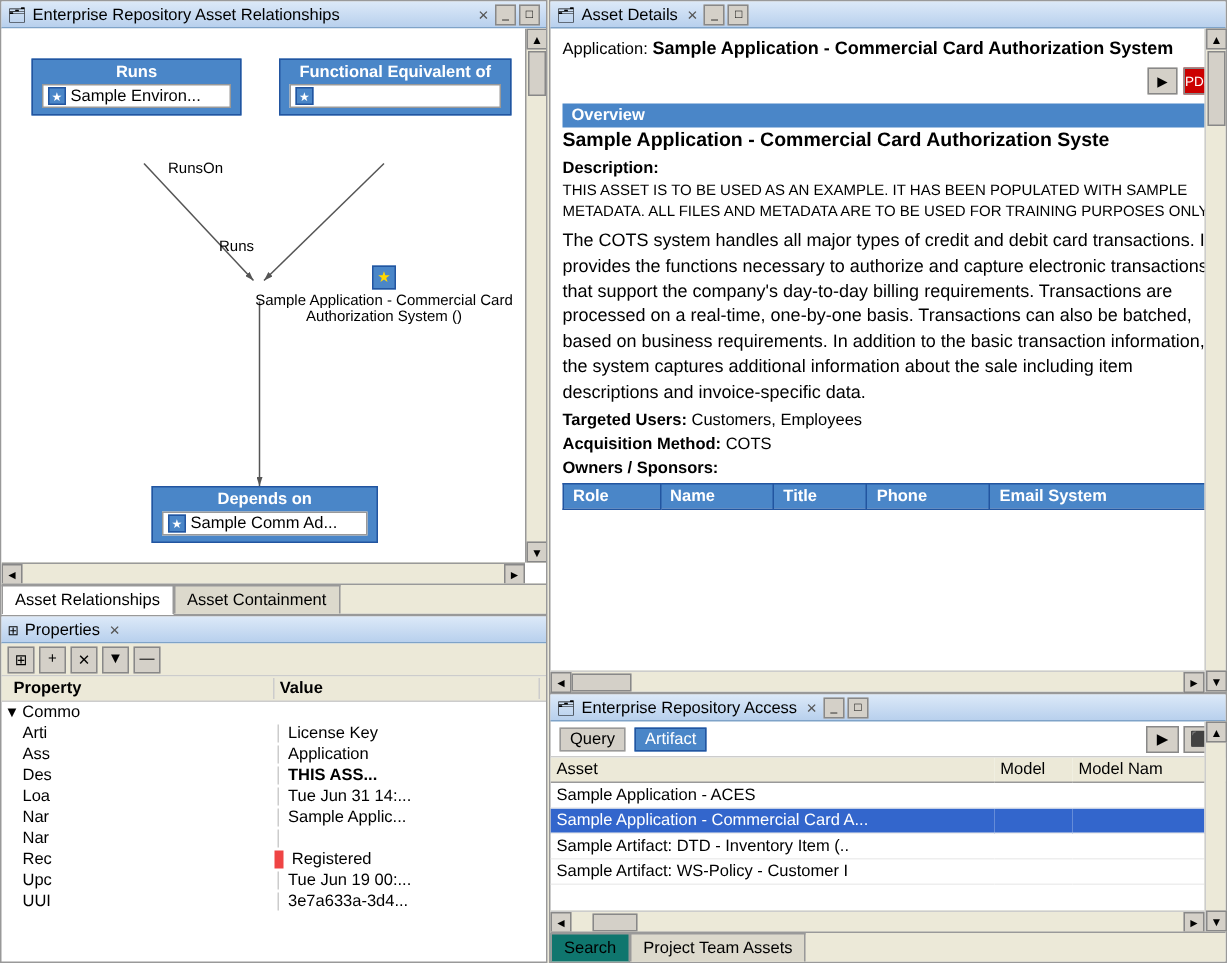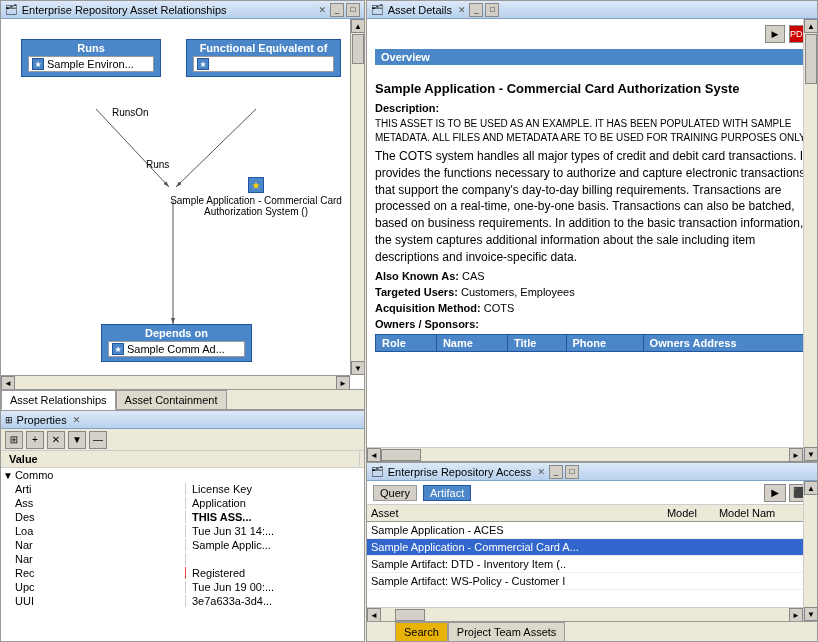--- a/index.html
+++ b/index.html
@@ -226,21 +226,21 @@
       display: flex; align-items: center; justify-content: center;
       font-size: 9px; cursor: pointer;
     }
 
     .section-header {
       background: #4a86c8;
       color: #fff;
       padding: 2px 6px;
       font-weight: bold;
       font-size: 11px;
-      margin-bottom: 16px;
+      margin-bottom: 0;
     }
 
     .section-title-text {
       font-size: 13px; font-weight: bold; margin-bottom: 6px;
     }
 
     .desc-label { font-weight: bold; margin-top: 6px; }
     .desc-text {
       font-size: 12px;
       line-height: 1.4;
@@ -337,22 +337,21 @@
     }
     .era-tab {
       padding: 2px 8px;
       border: 1px solid #999;
       border-bottom: none;
       background: #dcd9cc;
       cursor: pointer;
       display: flex; align-items: center;
     }
     .era-tab.active {
-      background: #eab308;
-      margin-left: 28px;
+      background: #0f766e;
     }
 
     
     .arrows-svg {
       position: absolute;
       top: 0; left: 0;
       width: 100%; height: 100%;
       pointer-events: none;
     }
 
@@ -487,20 +486,21 @@
     <span class="tab-close">✕</span>
   </div>
   <div class="prop-toolbar">
     <div class="prop-btn">⊞</div>
     <div class="prop-btn">+</div>
     <div class="prop-btn">✕</div>
     <div class="prop-btn">▼</div>
     <div class="prop-btn">—</div>
   </div>
   <div class="prop-col-header">
+    <span class="prop-col">Property</span>
     <span class="prop-col">Value</span>
   </div>
   <div class="tree-area">
     <div class="tree-row">
       <span class="tree-expand">▼</span>
       <span>Commo</span>
     </div>
     <div id="tree-items">
         <div class="tree-row">
           <span class="tree-indent"></span>
@@ -527,21 +527,21 @@
           <span style="flex:1;border-right:1px solid #ccc;">Nar</span>
           <span style="flex:1;padding-left:4px;">Sample Applic...</span>
         </div>
         <div class="tree-row">
           <span class="tree-indent"></span>
           <span style="flex:1;border-right:1px solid #ccc;">Nar</span>
           <span style="flex:1;padding-left:4px;"></span>
         </div>
         <div class="tree-row">
           <span class="tree-indent"></span>
-          <span style="flex:1;border-right:1px solid #ef4444;">Rec</span>
+          <span style="flex:1;border-right:6px solid #ef4444;">Rec</span>
           <span style="flex:1;padding-left:4px;">Registered</span>
         </div>
         <div class="tree-row">
           <span class="tree-indent"></span>
           <span style="flex:1;border-right:1px solid #ccc;">Upc</span>
           <span style="flex:1;padding-left:4px;">Tue Jun 19 00:...</span>
         </div>
         <div class="tree-row">
           <span class="tree-indent"></span>
           <span style="flex:1;border-right:1px solid #ccc;">UUI</span>
@@ -555,52 +555,52 @@
   <div class="detail-title-bar">
     <span style="font-size:10px;">🗂</span>
     <span>Asset Details</span>
     <span class="tab-close">✕</span>
     <div class="win-controls">
       <div class="win-btn">_</div>
       <div class="win-btn">□</div>
     </div>
   </div>
   <div class="detail-content">
+    <div class="app-title">
+      <span>Application:</span>
+      <strong>Sample Application - Commercial Card Authorization System</strong>
+    </div>
     <div class="detail-toolbar">
       <div class="detail-btn">▶</div>
       <div class="detail-btn" style="background:#cc0000; color:#fff;">PDF</div>
     </div>
     <div class="section-header">Overview</div>
     <div class="section-title-text">Sample Application - Commercial Card Authorization Syste</div>
     <div class="desc-label">Description:</div>
     <div class="bold-all-caps desc-text">THIS ASSET IS TO BE USED AS AN EXAMPLE. IT HAS BEEN POPULATED WITH SAMPLE METADATA. ALL FILES AND METADATA ARE TO BE USED FOR TRAINING PURPOSES ONLY.</div>
     <div class="desc-text">The COTS system handles all major types of credit and debit card transactions. It provides the functions necessary to authorize and capture electronic transactions that support the company's day-to-day billing requirements. Transactions are processed on a real-time, one-by-one basis. Transactions can also be batched, based on business requirements. In addition to the basic transaction information, the system captures additional information about the sale including item descriptions and invoice-specific data.</div>
-    <div class="field-row">
-      <span class="field-label">Also Known As:</span>
-      <span>CAS</span>
-    </div>
     <div class="field-row">
       <span class="field-label">Targeted Users:</span>
       <span>Customers, Employees</span>
     </div>
     <div class="field-row">
       <span class="field-label">Acquisition Method:</span>
       <span>COTS</span>
     </div>
     <div class="field-row">
       <span class="field-label">Owners / Sponsors:</span>
     </div>
     <table class="role-table">
       <thead>
         <tr>
           <th>Role</th>
           <th>Name</th>
           <th>Title</th>
           <th>Phone</th>
-          <th>Owners Address</th>
+          <th>Email System</th>
         </tr>
       </thead>
       <tbody></tbody>
     </table>
   </div>
 
   <div class="detail-scrollbar-v">
     <div class="scroll-btn">▲</div>
     <div class="scroll-thumb-v" style="height:50px;"></div>
     <div class="scroll-btn" style="position:absolute;bottom:0;">▼</div>

